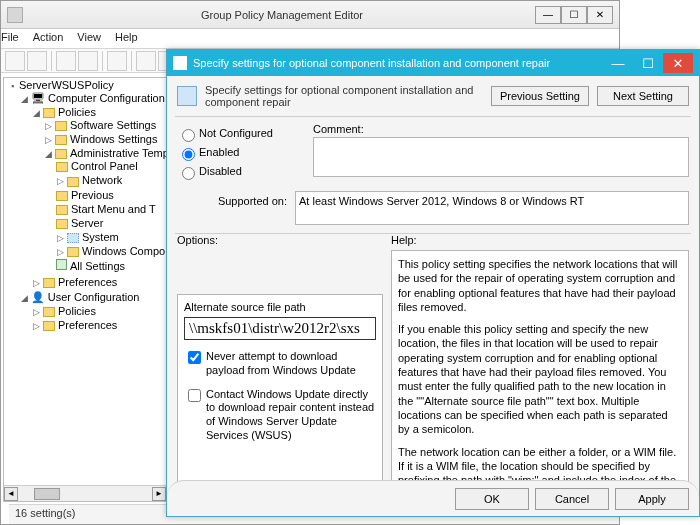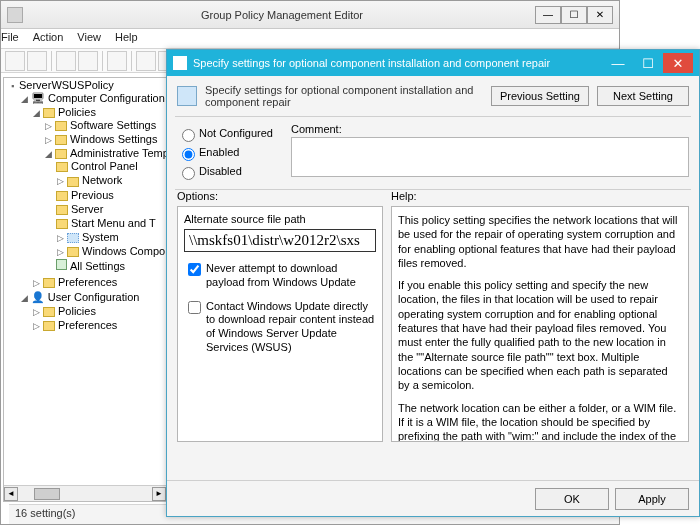--- a/index.html
+++ b/index.html
@@ -39,42 +39,42 @@
   .dlg-title-icon{width:14px;height:14px;background:#fff;margin-right:6px;}
   .dlg-title-text{flex:1;white-space:nowrap;overflow:hidden;text-overflow:ellipsis;}
   .dlg-title-btns{display:flex;}
   .dlg-title-btns div{width:30px;height:20px;display:flex;align-items:center;justify-content:center;font-size:13px;color:#fff;}
   .dlg-title-btns .close{background:#e04b3d;}
   .dlg-header{display:flex;align-items:center;padding:8px 10px;gap:8px;}
   .dlg-header .hicon{width:20px;height:20px;background:#cfe6f9;border:1px solid #7aa8c9;}
   .dlg-header .htext{flex:1;color:#333;}
   .dlg-header .btn{border:1px solid #9a9a9a;background:#f0f0f0;padding:3px 8px;min-width:92px;text-align:center;}
   .dlg-sep{height:1px;background:#cfcfcf;margin:0 8px;}
-  .dlg-top{display:flex;padding:6px 10px;gap:4px;}
+  .dlg-top{display:flex;padding:6px 10px;gap:26px;}
   .opts-col{width:110px;}
   .opts-col label{display:block;margin:3px 0;}
   .opts-col input[type=radio]{vertical-align:middle;margin-right:4px;}
   .comment-col{flex:1;}
   .comment-col .lbl{display:inline-block;margin-bottom:2px;}
   .comment-col textarea{width:100%;height:40px;resize:none;border:1px solid #b5b5b5;}
   .supported-row{display:flex;padding:2px 10px 8px 10px;gap:8px;}
   .supported-row .slabel{width:110px;text-align:right;padding-top:4px;}
   .supported-row textarea{flex:1;height:34px;border:1px solid #b5b5b5;resize:none;font-size:11px;padding:3px;}
   .dlg-mid{display:flex;padding:0 10px 4px 10px;gap:8px;}
   .dlg-mid .col-label{width:206px;}
   .dlg-panels{display:flex;padding:0 10px;gap:8px;height:236px;}
   .panel{border:1px solid #b5b5b5;padding:6px;overflow:auto;background:#fff;}
-  .panel.left{width:206px;}
+  .panel.left{width:206px;margin-top:44px;}
   .panel.right{flex:1;}
   .panel input[type=text]{width:100%;border:1px solid #333;padding:2px 4px;font-family:Liberation Serif, serif;font-size:15px;}
   .panel .chk-row{display:flex;align-items:flex-start;margin-top:10px;}
   .panel .chk-row input{margin-right:5px;margin-top:1px;}
   .panel .chk-row span{flex:1;line-height:1.25;}
   .panel.right p{margin:0 0 8px 0;line-height:1.3;}
-  .dlg-footer{position:absolute;bottom:0;left:0;right:0;height:36px;border-top:1px solid #cfcfcf;display:flex;justify-content:flex-end;align-items:center;gap:6px;padding:0 10px;background:#f4f4f4;}
+  .dlg-footer{position:absolute;bottom:0;left:0;right:0;height:36px;border-top:1px solid #cfcfcf;display:flex;justify-content:flex-end;align-items:center;gap:6px;padding:0 10px;background:#f4f4f4;border-radius:17px;}
   .dlg-footer .btn{border:1px solid #9a9a9a;background:#f0f0f0;padding:4px 0;width:74px;text-align:center;}
   fieldset{border:none;margin:0;padding:0;}
 </style>
 </head>
 <body>
 
 <div class="gpme-window">
   <div class="gpme-title">
     <div class="gpme-title-icon"></div>
     <div class="gpme-title-text">Group Policy Management Editor</div>
@@ -112,22 +112,22 @@
               <ul>
                 <li><span class="exp">◢</span><span class="fld"></span><span>Policies</span>
                   <ul>
                     <li><span class="exp">▷</span><span class="fld"></span><span>Software Settings</span></li>
                     <li><span class="exp">▷</span><span class="fld"></span><span>Windows Settings</span></li>
                     <li><span class="exp">◢</span><span class="fld"></span><span>Administrative Templ</span>
                       <ul>
                         <li><span class="fld"></span><span>Control Panel</span></li>
                         <li><span class="exp">▷</span><span class="fld"></span><span>Network</span></li>
                         <li><span class="fld"></span><span>Previous</span></li>
+                        <li><span class="fld"></span><span>Start Menu and T</span></li>
                         <li><span class="fld"></span><span>Server</span></li>
-                        <li><span class="fld"></span><span>Start Menu and T</span></li>
                         <li><span class="exp">▷</span><span class="fld sel"></span><span>System</span></li>
                         <li><span class="exp">▷</span><span class="fld"></span><span>Windows Compo</span></li>
                         <li><span style="display:inline-block;width:11px;height:11px;border:1px solid #6a9e6a;background:#d8f0d8;margin-right:3px;"></span><span>All Settings</span></li>
                       </ul>
                     </li>
                   </ul>
                 </li>
                 <li><span class="exp">▷</span><span class="fld"></span><span>Preferences</span></li>
               </ul>
             </li>
@@ -180,20 +180,24 @@
       <label><input type="radio" name="st" style=""><span>Not Configured</span></label>
       <label><input type="radio" name="st" checked="" style=""><span>Enabled</span></label>
       <label><input type="radio" name="st" style=""><span>Disabled</span></label>
     </fieldset>
     <div class="comment-col">
       <span class="lbl">Comment:</span>
       <textarea style=""></textarea>
     </div>
   </div>
 
+  <div class="supported-row">
+    <div class="slabel">Supported on:</div>
+    <textarea readonly="" style="">At least Windows Server 2012, Windows 8 or Windows RT</textarea>
+  </div>
 
   <div class="dlg-sep"></div>
 
   <div class="dlg-mid">
     <div class="col-label">Options:</div>
     <div>Help:</div>
   </div>
 
   <div class="dlg-panels">
     <div class="panel left">
@@ -211,15 +215,16 @@
     <div class="panel right">
       <p>This policy setting specifies the network locations that will be used for the repair of operating system corruption and for enabling optional features that have had their payload files removed.</p>
       <p>If you enable this policy setting and specify the new location, the files in that location will be used to repair operating system corruption and for enabling optional features that have had their payload files removed. You must enter the fully qualified path to the new location in the ""Alternate source file path"" text box. Multiple locations can be specified when each path is separated by a semicolon.</p>
       <p>The network location can be either a folder, or a WIM file. If it is a WIM file, the location should be specified by prefixing the path with "wim:" and include the index of the image to use in the WIM file. For example "wim:\\server\share\install.wim:3".</p>
 
     </div>
   </div>
 
   <div class="dlg-footer">
     <div class="btn">OK</div>
+    <div class="btn">Cancel</div>
     <div class="btn">Apply</div>
   </div>
 </div>
 
 </body></html>

